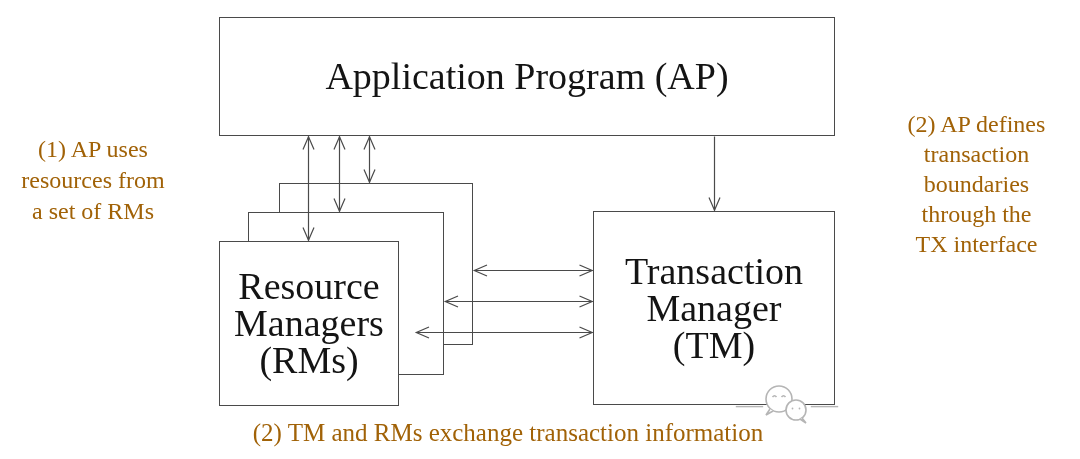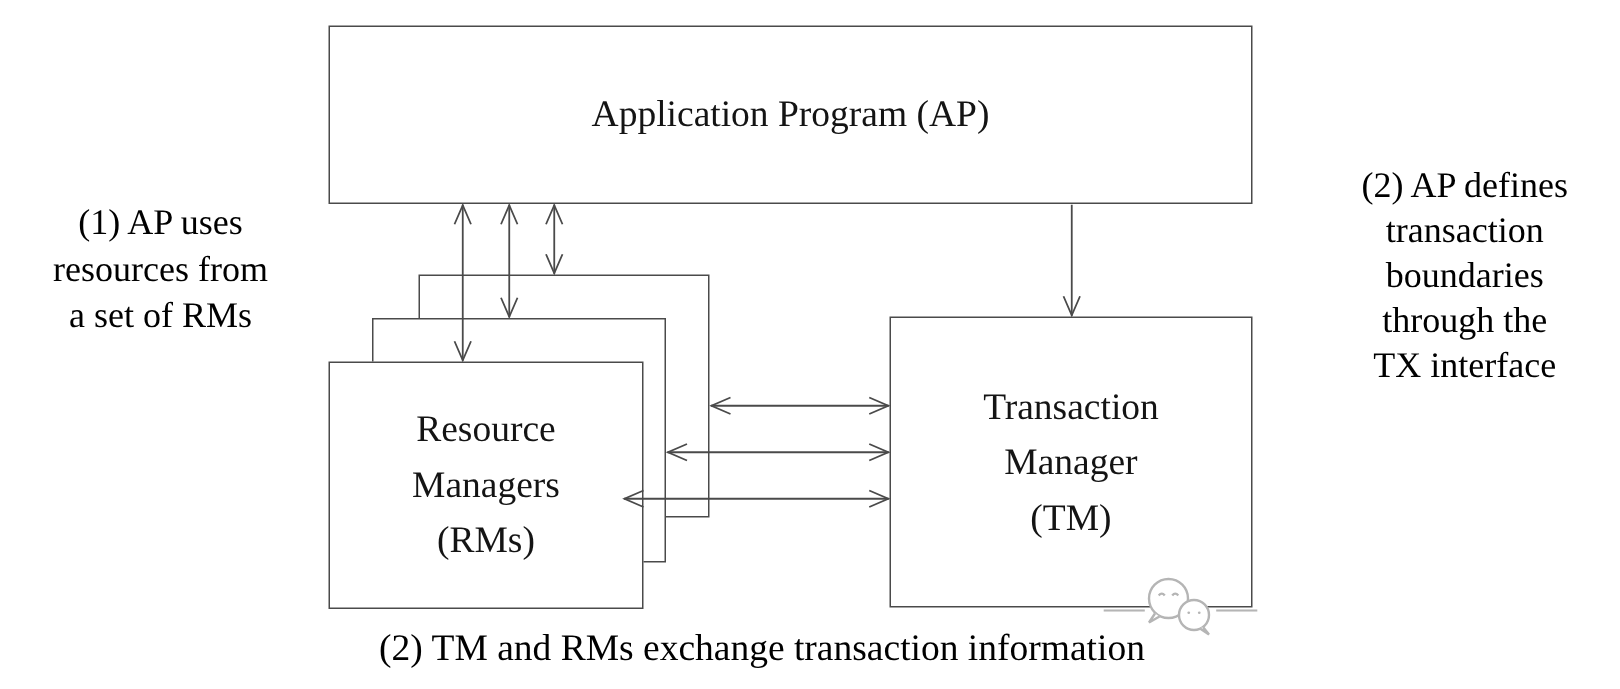--- a/index.html
+++ b/index.html
@@ -17,36 +17,36 @@
     box-sizing: border-box;
     background: #ffffff;
     border: 1px solid #4a4a4a;
     display: flex;
     align-items: center;
     justify-content: center;
     text-align: center;
   }
   .box-label {
     white-space: pre-line;
-    font-size: 25px;
+    font-size: 38px;
     line-height: 37px;
     color: #141414;
   }
   .ap-box    { left: 219px; top: 17px;  width: 616px; height: 119px; z-index: 2; }
   .rm-back   { left: 279px; top: 183px; width: 194px; height: 162px; z-index: 2; }
   .rm-middle { left: 248px; top: 212px; width: 196px; height: 163px; z-index: 3; }
-  .rm-front  { left: 219px; top: 241px; width: 210px; height: 165px; z-index: 4; }
+  .rm-front  { left: 219px; top: 241px; width: 180px; height: 165px; z-index: 4; }
   .tm-box    { left: 593px; top: 211px; width: 242px; height: 194px; z-index: 2; }
   .note {
     position: absolute;
     text-align: center;
     white-space: pre-line;
-    color: #000000;
+    color: #a16207;
   }
-  .note-1 { left: 16px;   top: 134px; width: 182px; font-size: 24px; line-height: 31px; }
+  .note-1 { left: 2px;   top: 134px; width: 182px; font-size: 24px; line-height: 31px; }
   .note-2 { left: 873px; top: 109px; width: 207px; font-size: 24px; line-height: 30px; }
   .note-3 { left: 178px; top: 417px; width: 660px; font-size: 25px; line-height: 31px; }
   .arrow-layer {
     position: absolute;
     left: 0; top: 0;
     width: 1080px; height: 459px;
     z-index: 10;
     pointer-events: none;
   }
   .watermark {

